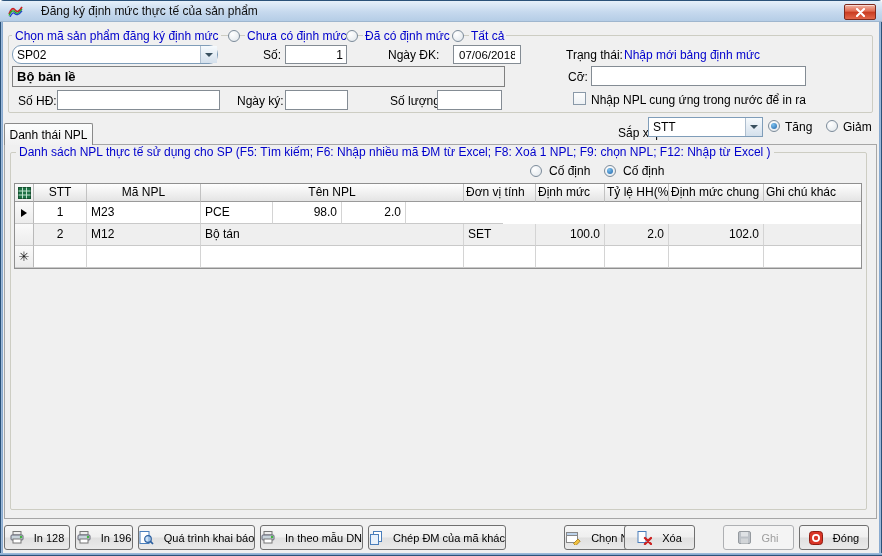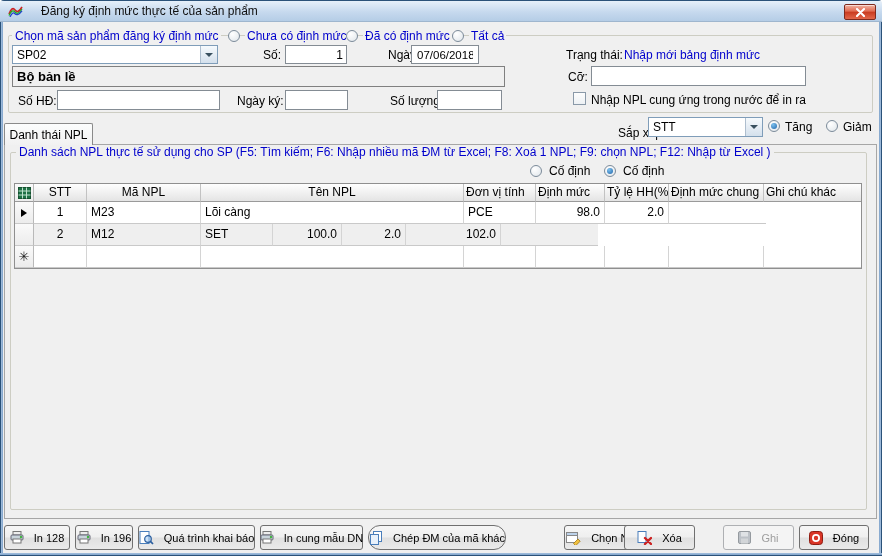--- a/index.html
+++ b/index.html
@@ -97,31 +97,31 @@
   <div class="gb" style="left:8px;top:35px;width:865px;height:78px;"></div>
   <span class="gb-caption" style="left:12px;top:29px;">Chọn mã sản phẩm đăng ký định mức</span>
 
   <span class="radio" style="left:228px;top:30px;"></span>
   <span class="lbl blue" style="left:245px;top:29px;background:#F0F0F0;padding:0 2px;">Chưa có định mức</span>
   <span class="radio" style="left:346px;top:30px;"></span>
   <span class="lbl blue" style="left:363px;top:29px;background:#F0F0F0;padding:0 2px;">Đã có định mức</span>
   <span class="radio" style="left:452px;top:30px;"></span>
   <span class="lbl blue" style="left:469px;top:29px;background:#F0F0F0;padding:0 2px;">Tất cả</span>
 
-  <div class="combo" style="left:12px;top:45px;width:206px;">
+  <div class="combo" style="left:12px;top:45px;width:206px;border-radius:9px;">
     <span class="combo-text">SP02</span>
     <span class="combo-btn">
         <span class="arrow-down"></span>
       </span>
   </div>
 
   <span class="lbl" style="left:263px;top:48px;">Số:</span>
   <input class="inp num" style="left: 285px; top: 45px; width: 62px;" value="1">
   <span class="lbl" style="left:388px;top:48px;">Ngày ĐK:</span>
-  <input class="inp" style="left: 411px; top: 45px; width: 68px; padding: 0px 5px; font-size: 11.5px;" value="07/06/2018">
+  <input class="inp" style="left: 453px; top: 45px; width: 68px; padding: 0px 5px; font-size: 11.5px;" value="07/06/2018">
 
   <span class="lbl" style="left:566px;top:48px;">Trạng thái:</span>
   <span class="lbl blue" style="left:624px;top:48px;text-align:right;">Nhập mới bảng định mức</span>
 
   <div class="name-box" style="left:12px;top:66px;width:493px;height:21px;">
     <span>Bộ bản lề</span>
   </div>
 
   <span class="lbl" style="left:568px;top:70px;">Cỡ:</span>
   <input class="inp" style="left: 591px; top: 66px; width: 215px; height: 20px;" value="">
@@ -178,31 +178,31 @@
       <div class="gc w-dmc">Định mức chung</div>
       <div class="gc w-ghi">Ghi chú khác</div>
     </div>
 
     <div class="grow">
       <div class="gc sel w-sel">
           <span class="tri"></span>
         </div>
       <div class="gc ctr w-stt">1</div>
       <div class="gc w-ma">M23</div>
-      <div class="gc w-ten">Lõi càng</div>
       <div class="gc w-dvt">PCE</div>
       <div class="gc num-cell w-dm">98.0</div>
       <div class="gc num-cell w-tyle">2.0</div>
       <div class="gc w-ghi"></div>
     </div>
 
     <div class="grow row-alt">
       <div class="gc sel w-sel"></div>
       <div class="gc ctr w-stt">2</div>
       <div class="gc w-ma">M12</div>
+      <div class="gc w-ten">Bộ tán</div>
       <div class="gc w-dvt">SET</div>
       <div class="gc num-cell w-dm">100.0</div>
       <div class="gc num-cell w-tyle">2.0</div>
       <div class="gc num-cell w-dmc">102.0</div>
       <div class="gc w-ghi"></div>
     </div>
 
     <div class="grow">
       <div class="gc sel w-sel">
           <span class="star">✳</span>
@@ -252,23 +252,23 @@
   </div>
   <div class="btn" style="left:260px;width:103px;">
     <span class="icon">
         <svg width="14" height="13" viewBox="0 0 14 13">
           <rect x="3" y="0.5" width="8" height="3.5" fill="#EDEDED" stroke="#777"></rect>
           <rect x="1" y="4" width="12" height="5" rx="1" fill="#C9D4DC" stroke="#667"></rect>
           <rect x="3" y="8" width="8" height="4" fill="#fff" stroke="#777"></rect>
           <circle cx="11" cy="6" r="1.2" fill="#3FB53F"></circle>
         </svg>
       </span>
-    <span>In cung mẫu DN</span>
-  </div>
-  <div class="btn" style="left:368px;width:138px;border-radius:12px;">
+    <span>In theo mẫu DN</span>
+  </div>
+  <div class="btn" style="left:368px;width:138px;">
     <span class="icon">
         <svg width="14" height="14" viewBox="0 0 14 14">
           <rect x="4.5" y="0.5" width="8" height="10" fill="#fff" stroke="#4A7EBB"></rect>
           <rect x="1.5" y="3.5" width="8" height="10" fill="#E8F1FB" stroke="#4A7EBB"></rect>
         </svg>
       </span>
     <span>Chép ĐM của mã khác</span>
   </div>
   <div class="btn" style="left:564px;width:80px;">
     <span class="icon">

